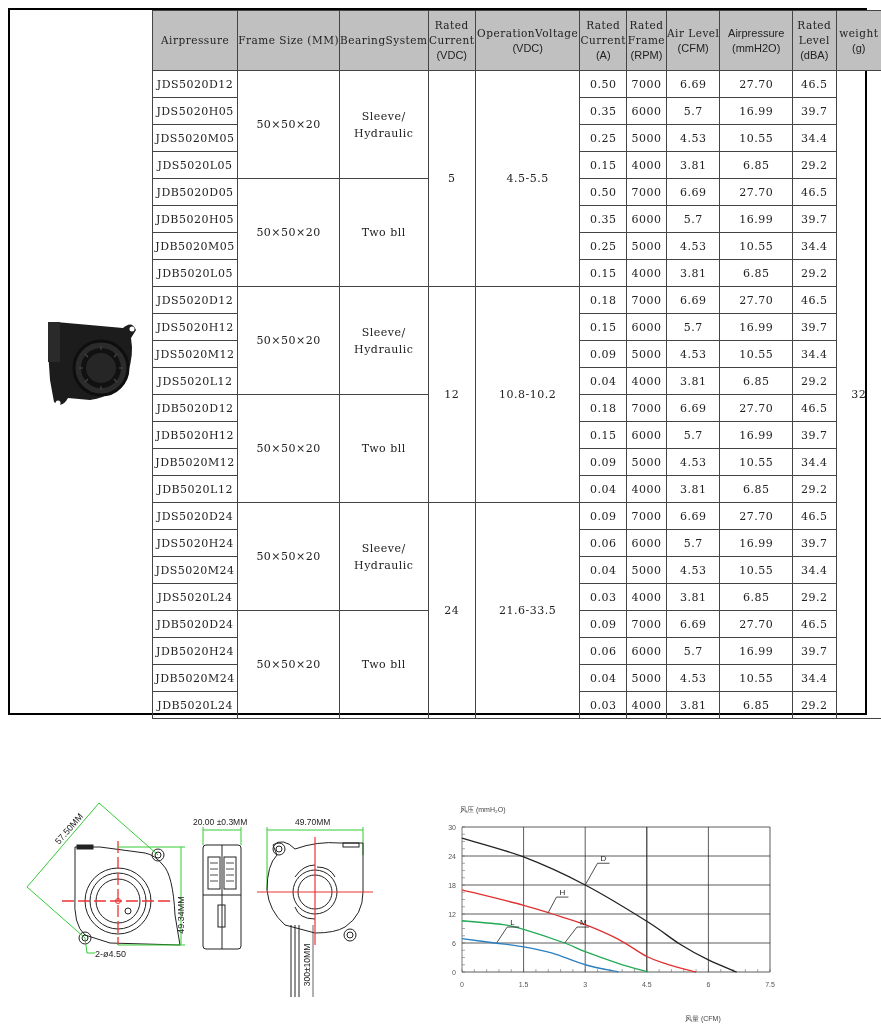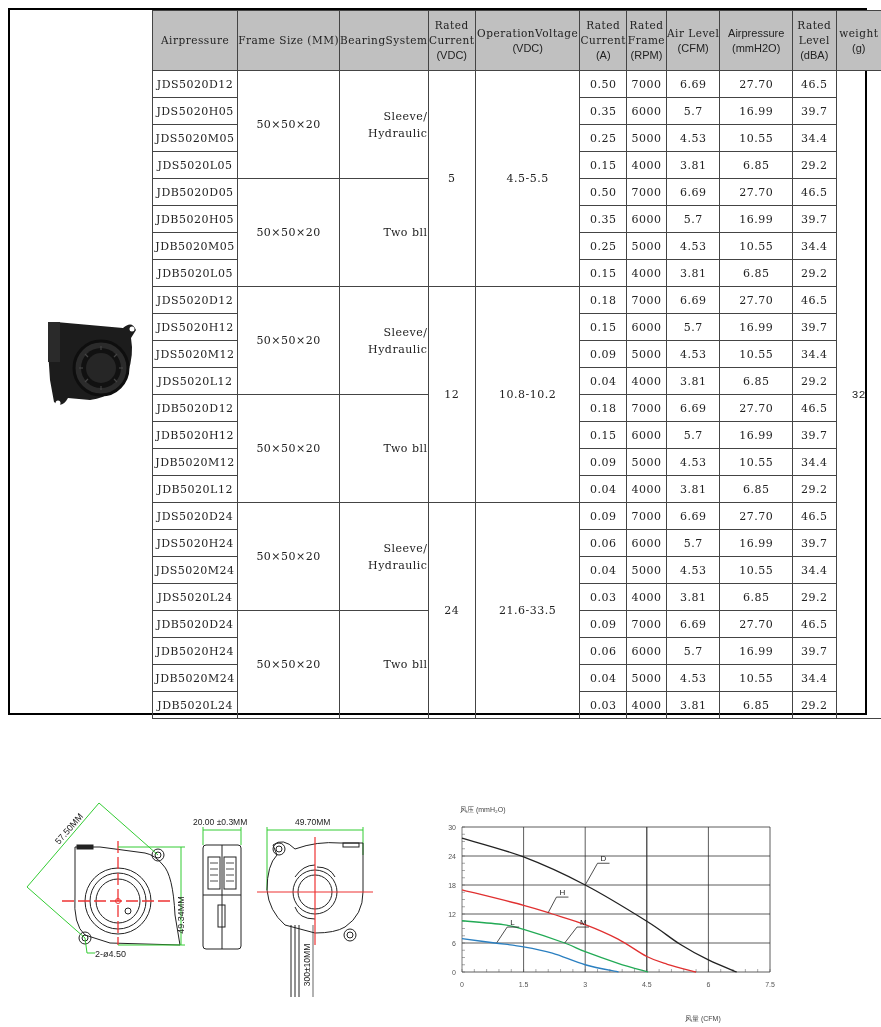--- a/index.html
+++ b/index.html
@@ -4,22 +4,22 @@
 <style>
   html,body{margin:0;padding:0;background:#fff;}
   body{width:881px;height:1027px;position:relative;overflow:hidden;font-family:"DejaVu Serif","Liberation Serif",serif;color:#222;}
   .outer{position:absolute;left:8px;top:8px;width:859px;height:707px;border:2px solid #000;box-sizing:border-box;}
   .photo{position:absolute;left:28px;top:310px;width:110px;height:100px;}
   table.spec{position:absolute;left:152px;top:10px;border-collapse:collapse;table-layout:fixed;font-size:10.5px;letter-spacing:0.5px;}
   table.spec td, table.spec th{border:1px solid #444;text-align:center;vertical-align:middle;padding:0;overflow:hidden;white-space:nowrap;}
   table.spec th{background:#c0c0c0;font-weight:normal;height:59px;line-height:15px;font-size:10.5px;}
   table.spec th .sans{font-family:"Liberation Sans","DejaVu Sans",sans-serif;letter-spacing:0;font-size:11px;}
   table.spec td{height:26px;font-size:11px;}
-  table.spec td.wrap{white-space:normal;line-height:17px;text-align:right;}
-  table.spec td.weight{border-right:none;font-family:Liberation Mono, monospace;}
+  table.spec td.wrap{white-space:normal;line-height:17px;}
+  table.spec td.weight{border-right:none;}
   table.spec th.weight{border-right:none;}
   .thickrow td{border-top:1.5px solid #222;}
   .drawing{position:absolute;}
   .chart{position:absolute;left:440px;top:800px;width:340px;height:225px;font-family:"Liberation Sans","DejaVu Sans",sans-serif;}
   .chart text{font-family:"Liberation Sans","DejaVu Sans",sans-serif;}
 </style>
 </head>
 <body>
 
 <div class="outer"></div>

